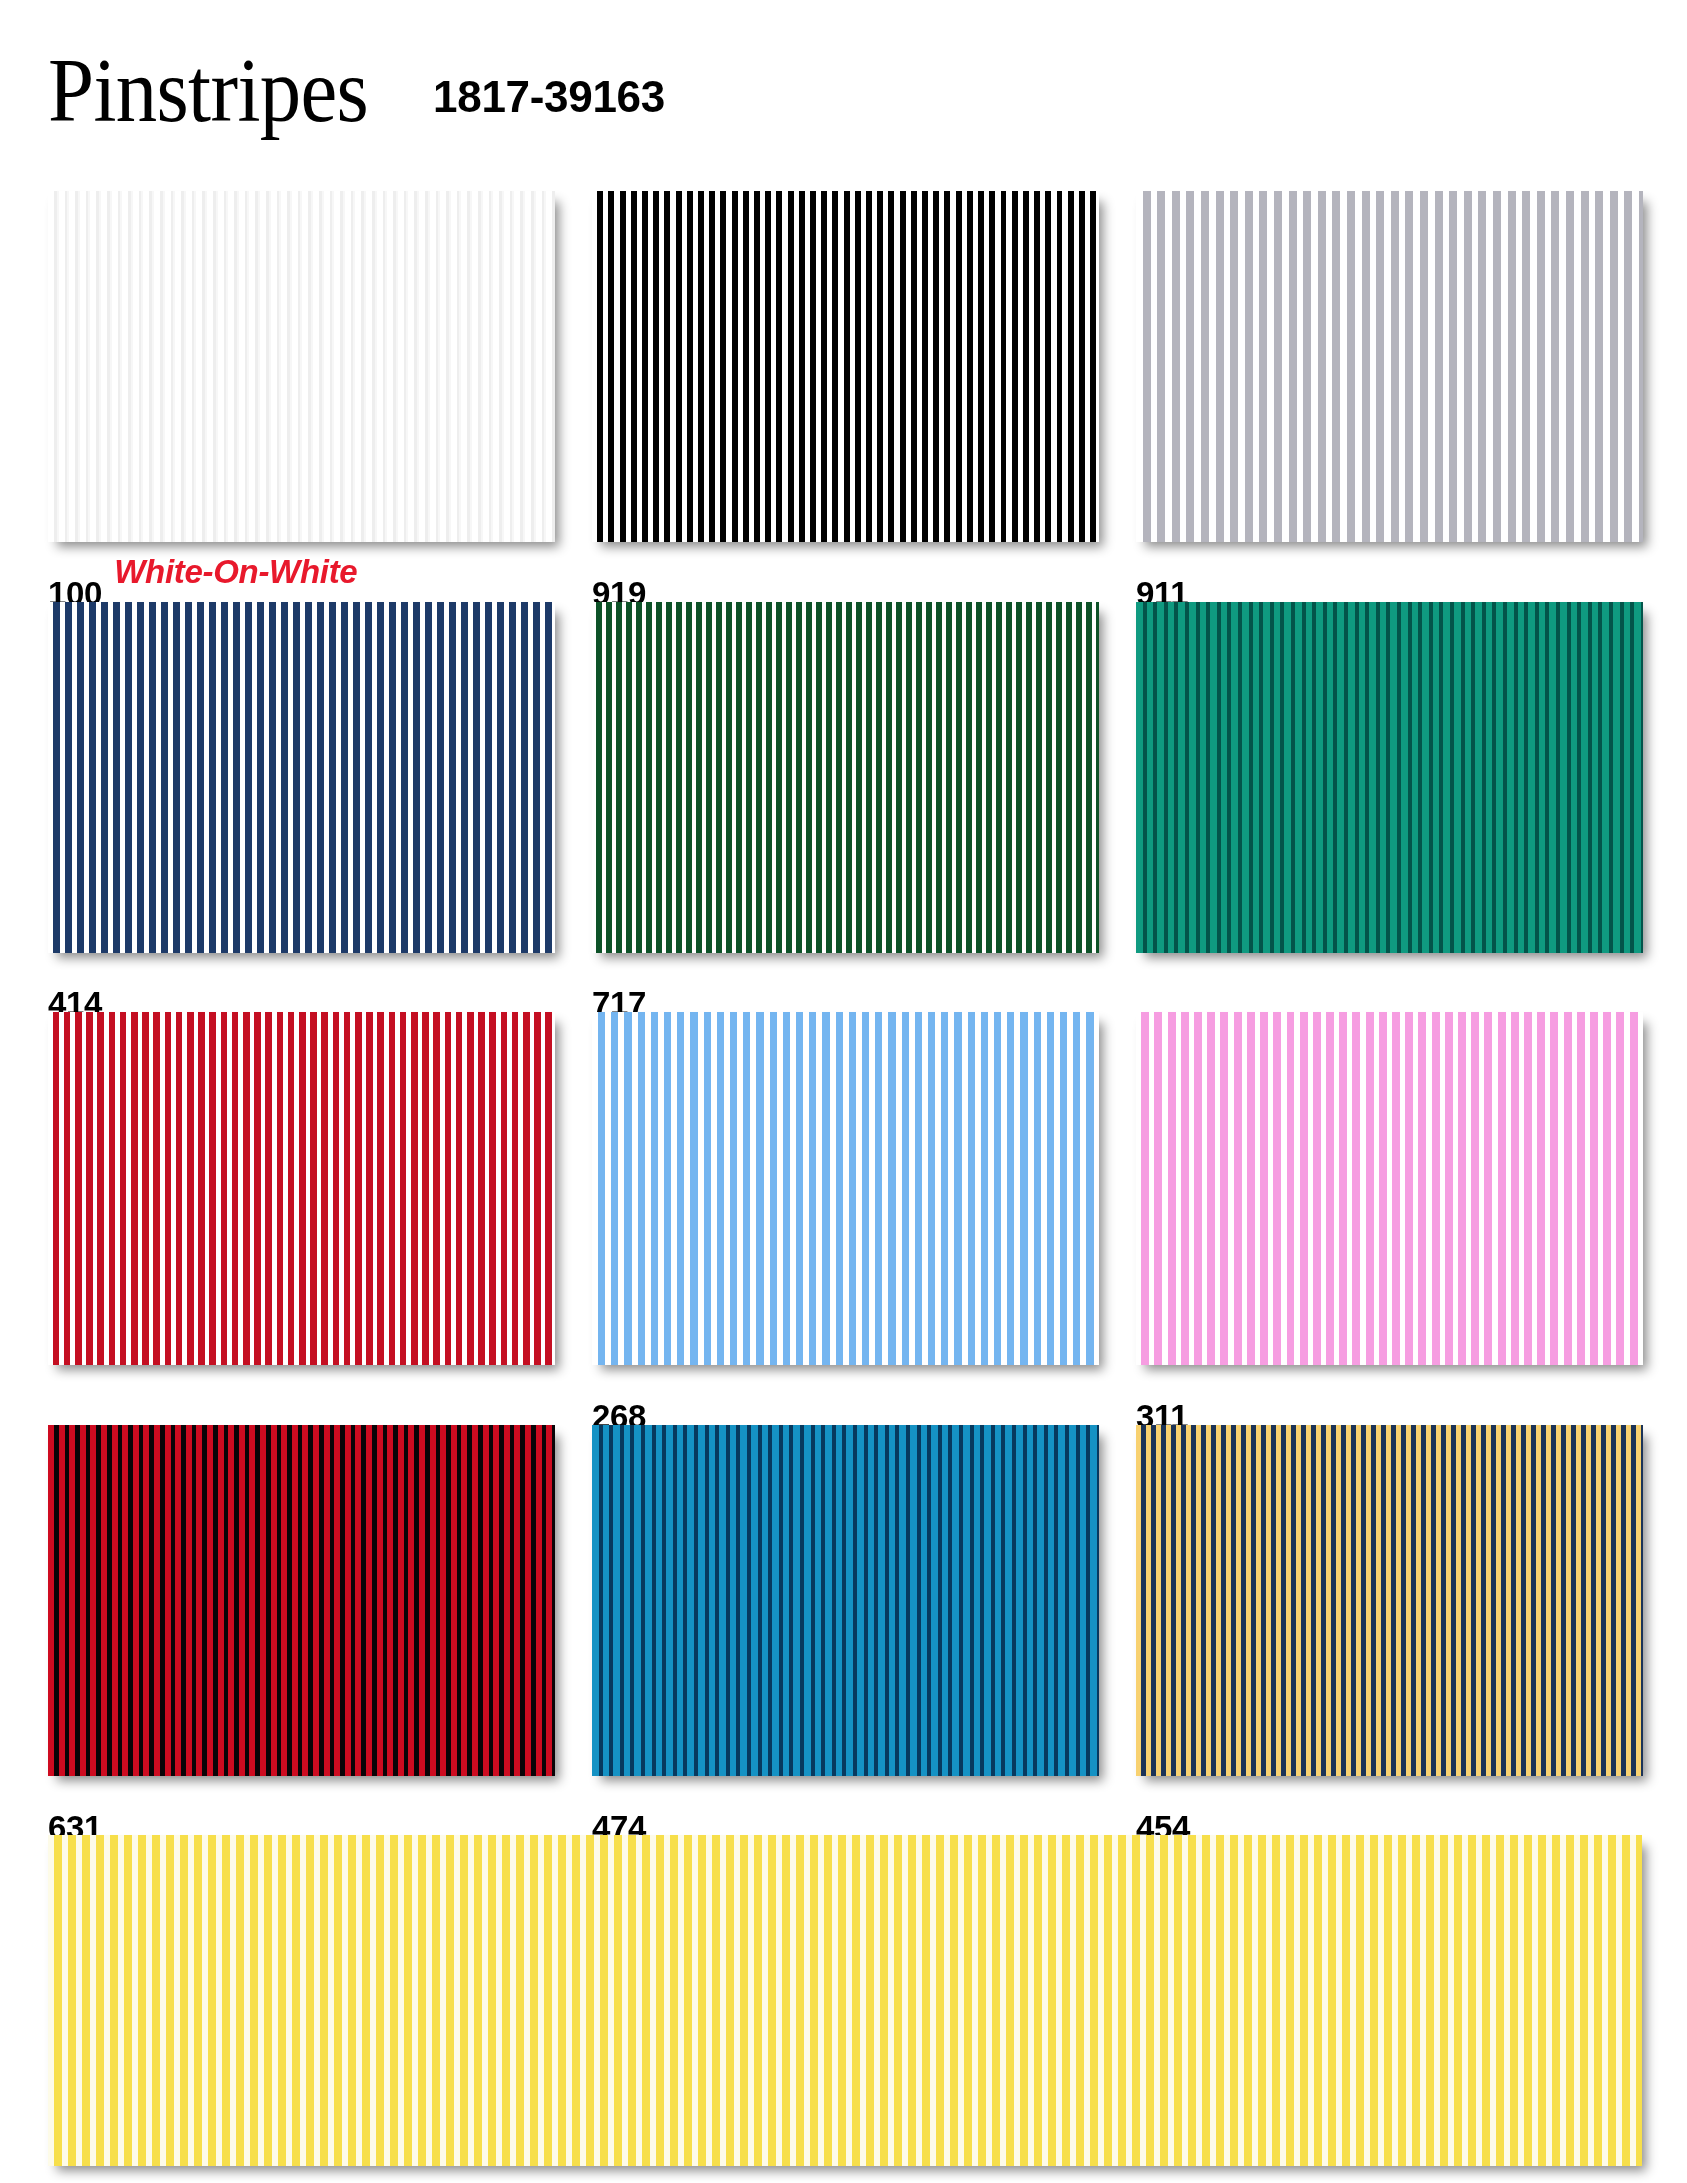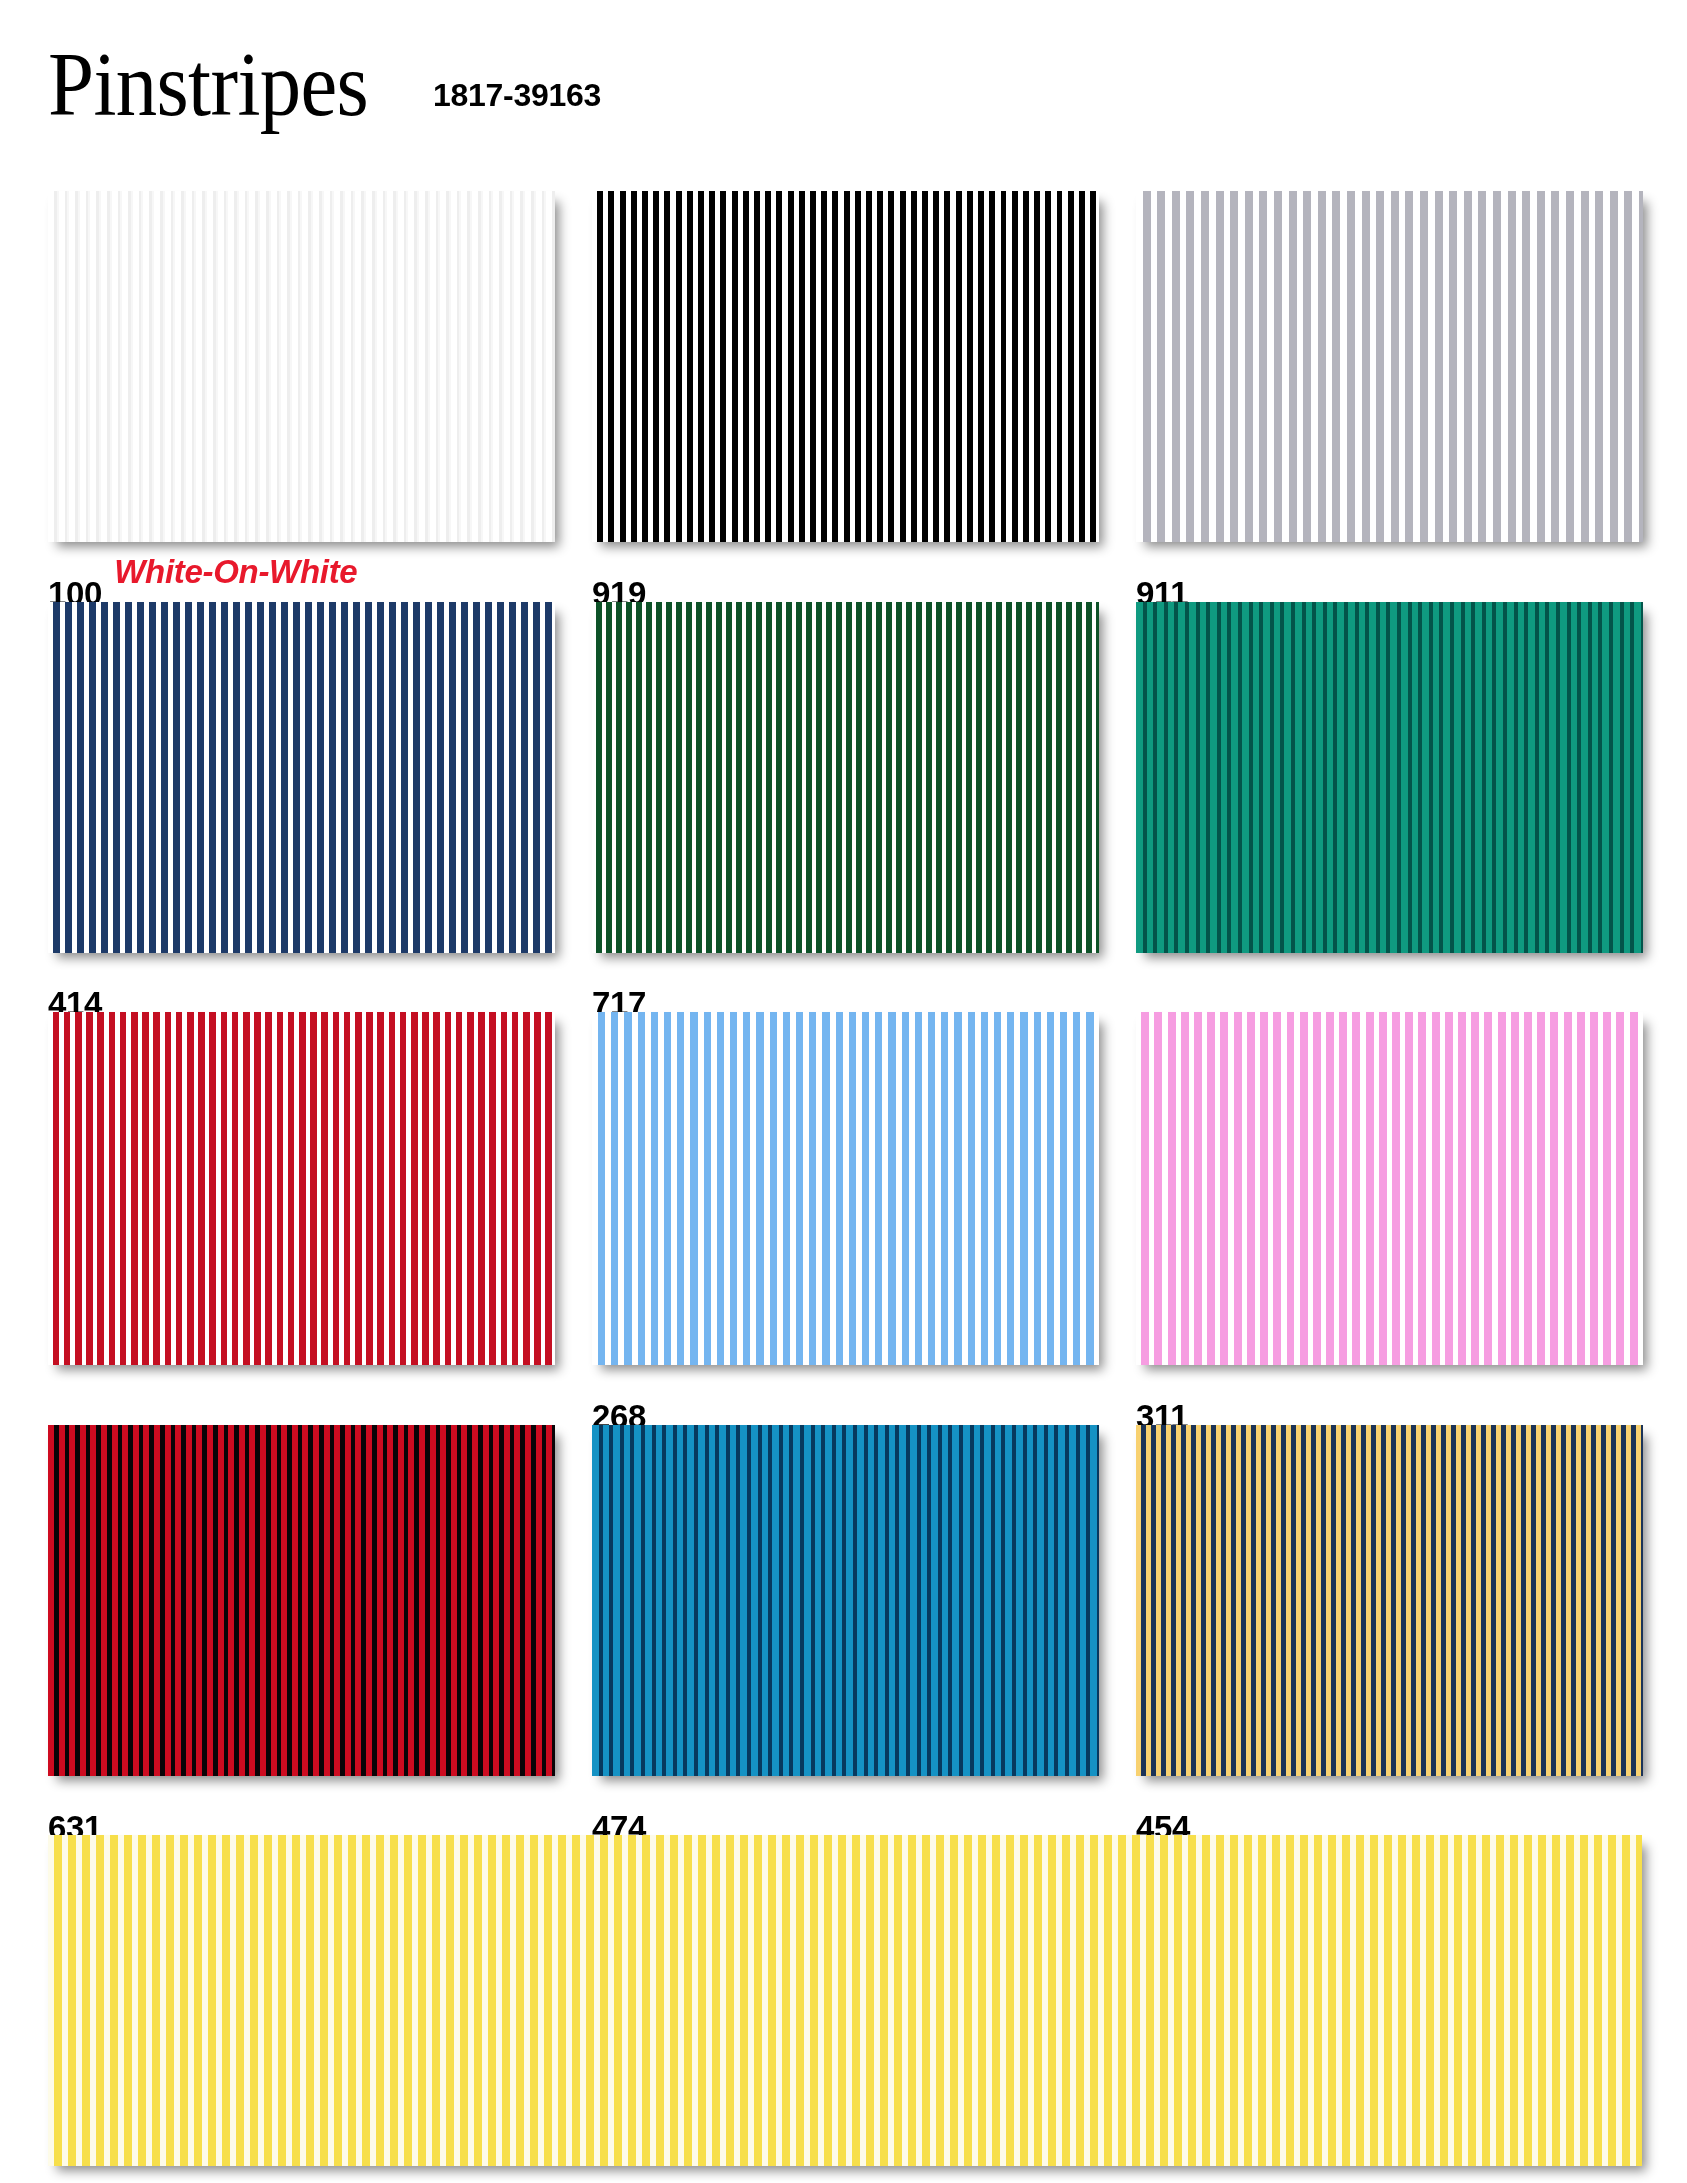--- a/index.html
+++ b/index.html
@@ -13,39 +13,39 @@
     height: 2183px;
     position: relative;
     font-family: "Liberation Sans", sans-serif;
     overflow: hidden;
   }
 
   
   .header {
     position: absolute;
     left: 48px;
-    top: 40px;
+    top: 46px;
     display: flex;
     align-items: baseline;
     gap: 37px;
   }
   .title {
     font-family: "Liberation Serif", serif;
     font-size: 90px;
     line-height: 1;
     font-weight: 400;
     color: #000000;
     letter-spacing: -0.7px;
     transform: scaleX(0.92);
     transform-origin: left bottom;
     white-space: nowrap;
   }
   .sku {
     font-family: "Liberation Sans", sans-serif;
-    font-size: 32px;
+    font-size: 44px;
     font-weight: 700;
     color: #000000;
     letter-spacing: -0.3px;
     white-space: nowrap;
     position: relative;
     top: -9.3px;
   }
 
   
   .grid {

